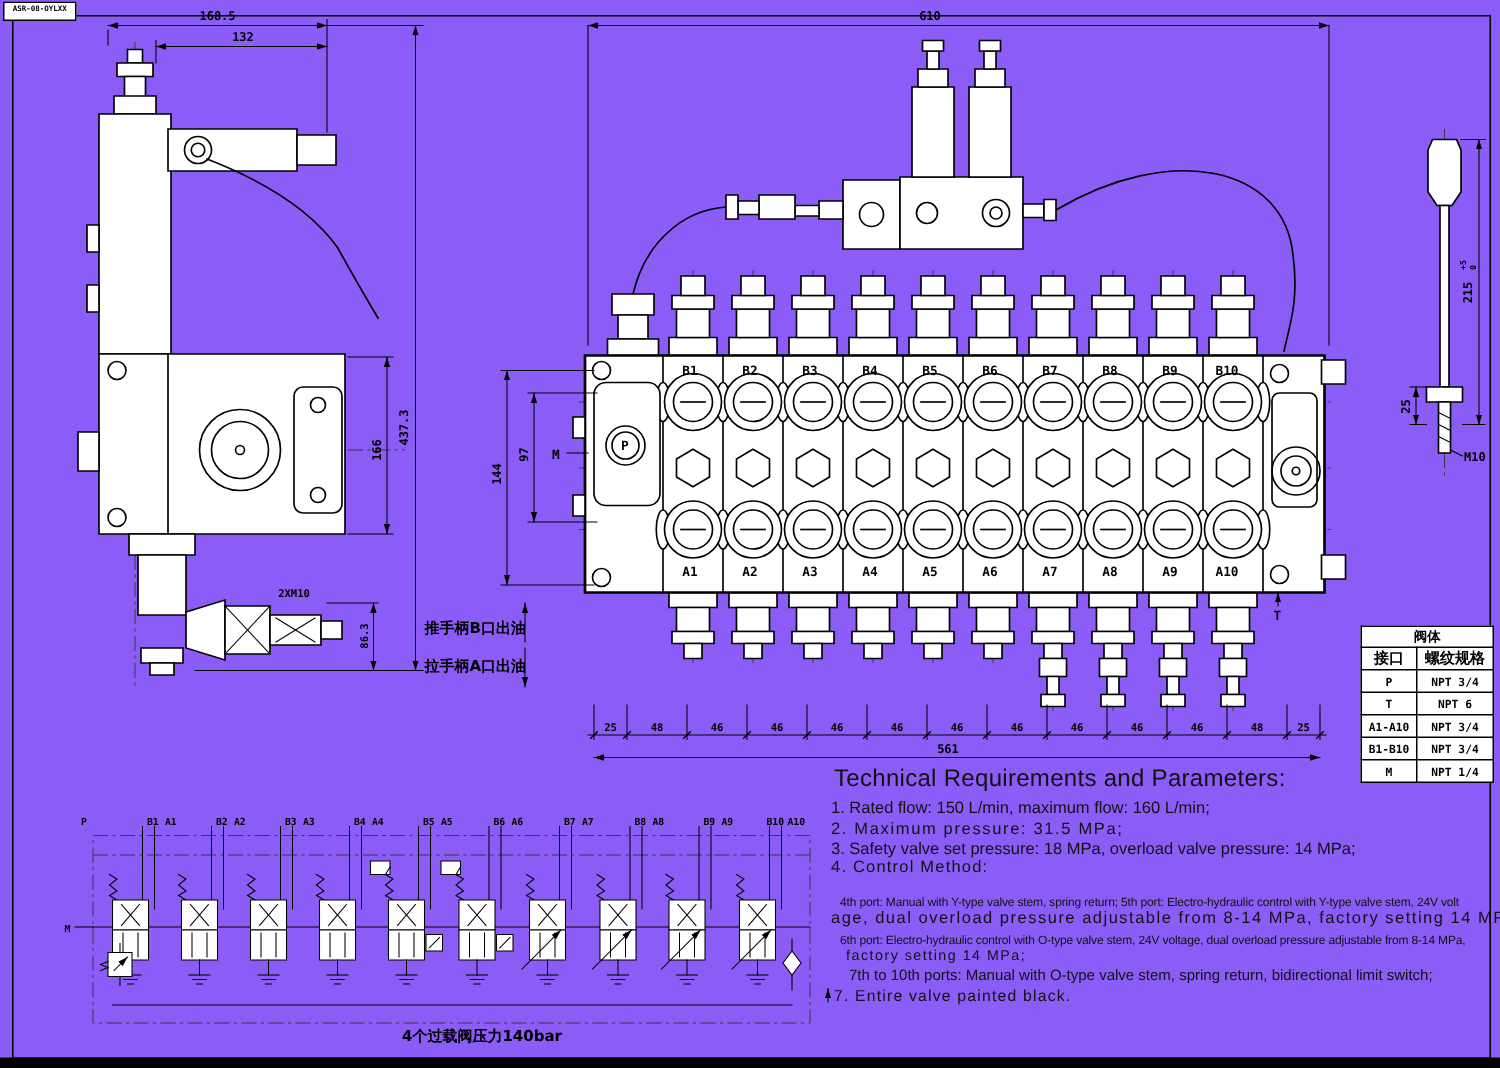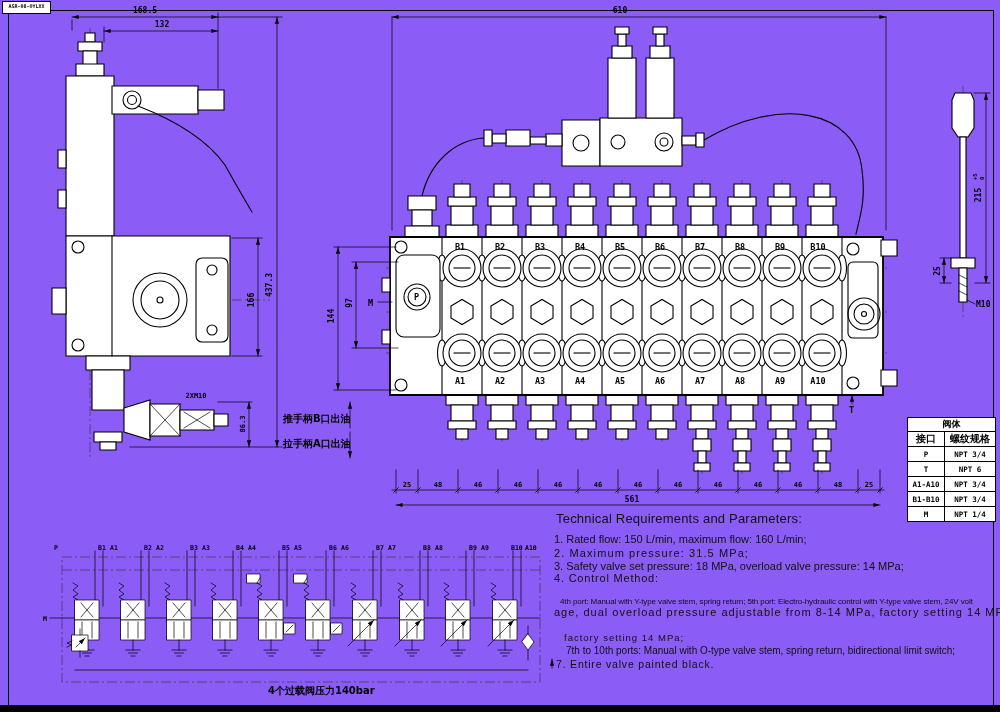--- a/index.html
+++ b/index.html
@@ -476,27 +476,28 @@
         <text x="511" y="550" class="txt" font-size="6.5">B10</text>
         <text x="525" y="550" class="txt" font-size="6.5">A10</text>
       </g>
       <text x="268" y="694" class="txt cjk">4个过载阀压力140bar</text>
     </g>
 
     <line x1="552" y1="668" x2="552" y2="659" class="ln thin" marker-end="url(#ar)"></line>
   </svg>
 
   <div class="tech">
-    <div class="tl" style="left:556px;top:511px;font-size:13px;letter-spacing:.2px">Technical Requirements and Parameters:</div>
+    <div class="tl" style="left:556px;top:511px;font-size:16px;letter-spacing:.2px">Technical Requirements and Parameters:</div>
     <div class="tl" style="left:554px;top:533px;font-size:11px">1. Rated flow: 150 L/min, maximum flow: 160 L/min;</div>
     <div class="tl" style="left:554px;top:547px;font-size:11px;letter-spacing:1.1px">2. Maximum pressure: 31.5 MPa;</div>
     <div class="tl" style="left:554px;top:560px;font-size:11px">3. Safety valve set pressure: 18 MPa, overload valve pressure: 14 MPa;</div>
     <div class="tl" style="left:554px;top:572px;font-size:11px;letter-spacing:.8px">4. Control Method:</div>
     <div class="tl" style="left:560px;top:597px;font-size:8px;letter-spacing:-.1px">4th port: Manual with Y-type valve stem, spring return; 5th port: Electro-hydraulic control with Y-type valve stem, 24V volt</div>
     <div class="tl" style="left:554px;top:606px;font-size:11px;letter-spacing:1px">age, dual overload pressure adjustable from 8-14 MPa, factory setting 14 MPa;</div>
+    <div class="tl" style="left:560px;top:622px;font-size:8px;letter-spacing:-.1px">6th port: Electro-hydraulic control with O-type valve stem, 24V voltage, dual overload pressure adjustable from 8-14 MPa,</div>
     <div class="tl" style="left:564px;top:632px;font-size:9.5px;letter-spacing:1px">factory setting 14 MPa;</div>
     <div class="tl" style="left:566px;top:645px;font-size:10px">7th to 10th ports: Manual with O-type valve stem, spring return, bidirectional limit switch;</div>
     <div class="tl" style="left:556px;top:658px;font-size:10.5px;letter-spacing:.8px">7. Entire valve painted black.</div>
   </div>
 
   <table class="threads">
     <tbody>
       <tr>
           <th class="tt" colspan="2">阀体</th>
         </tr>

